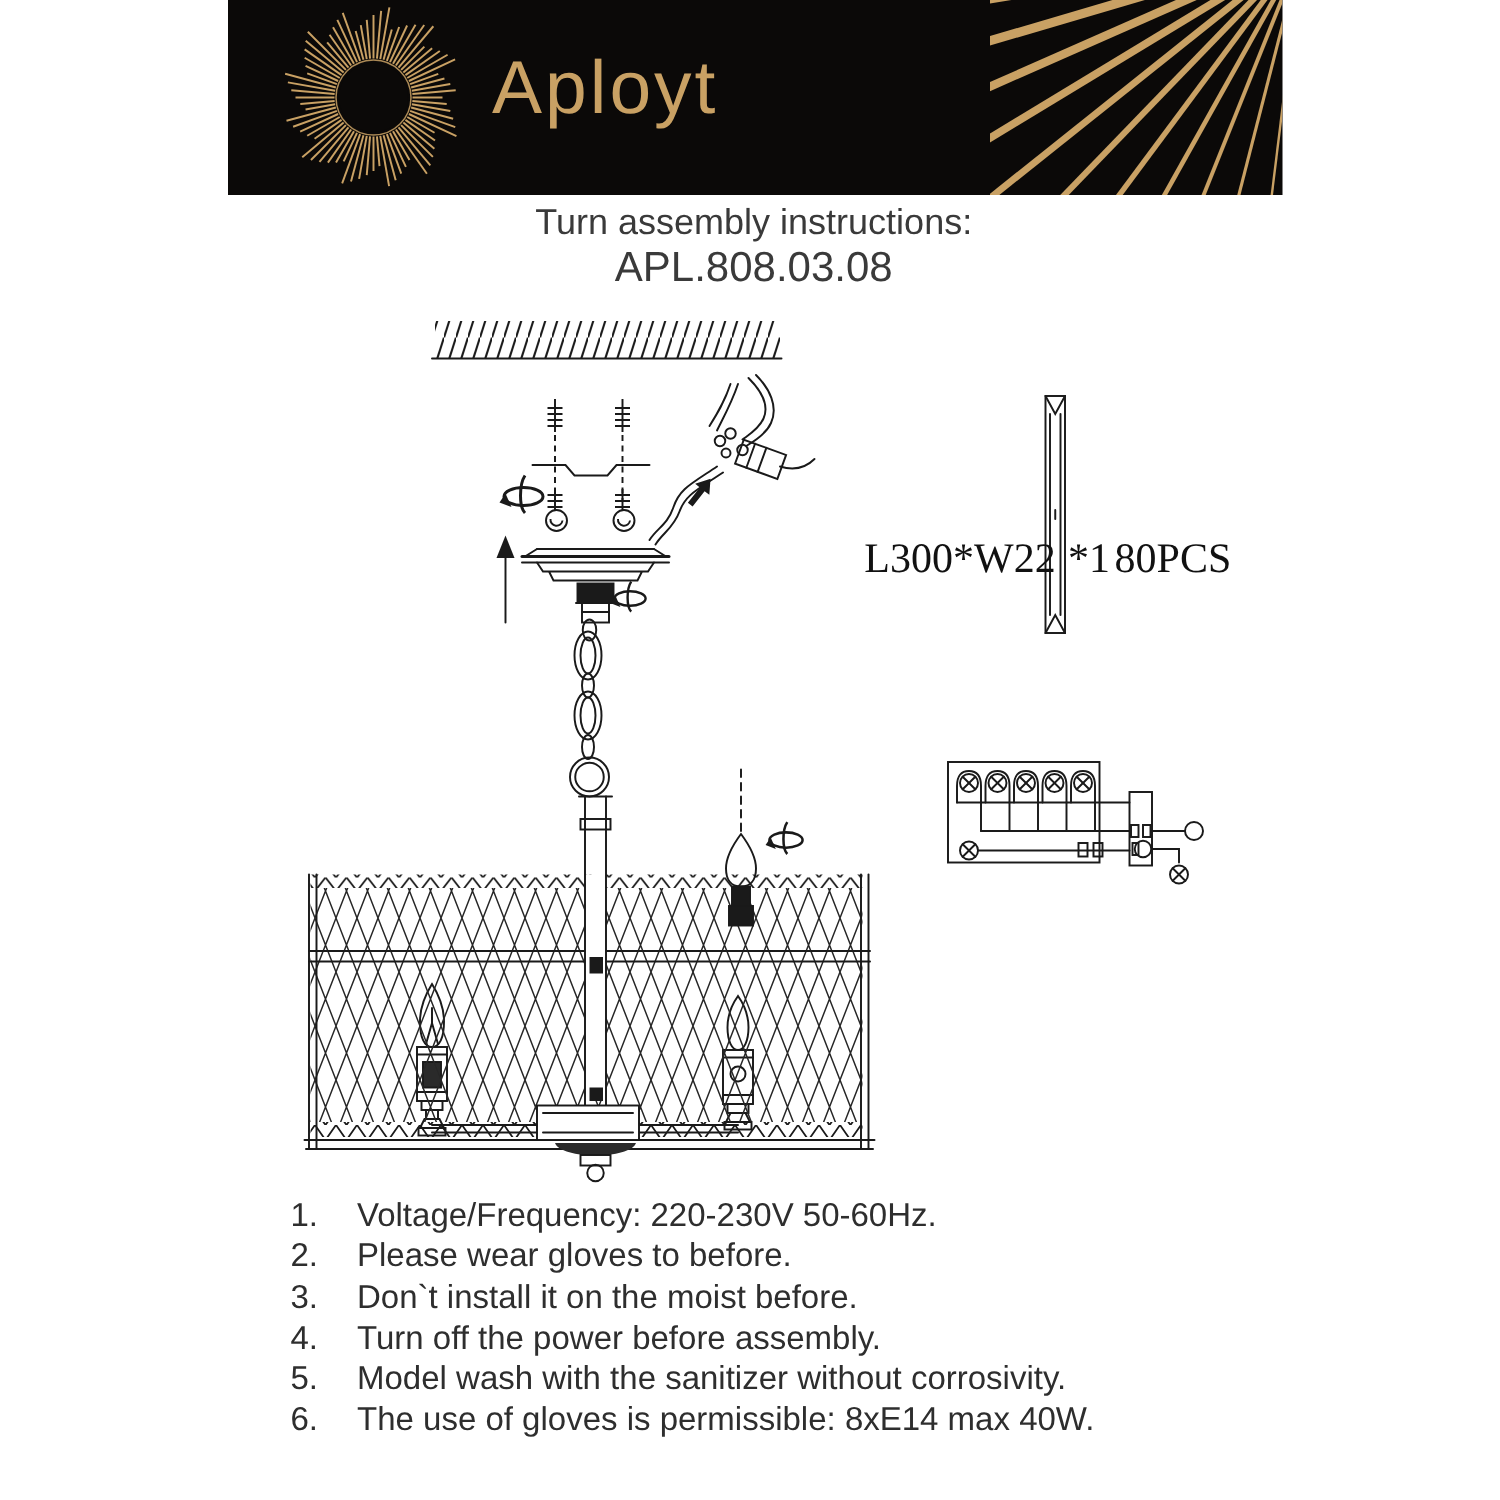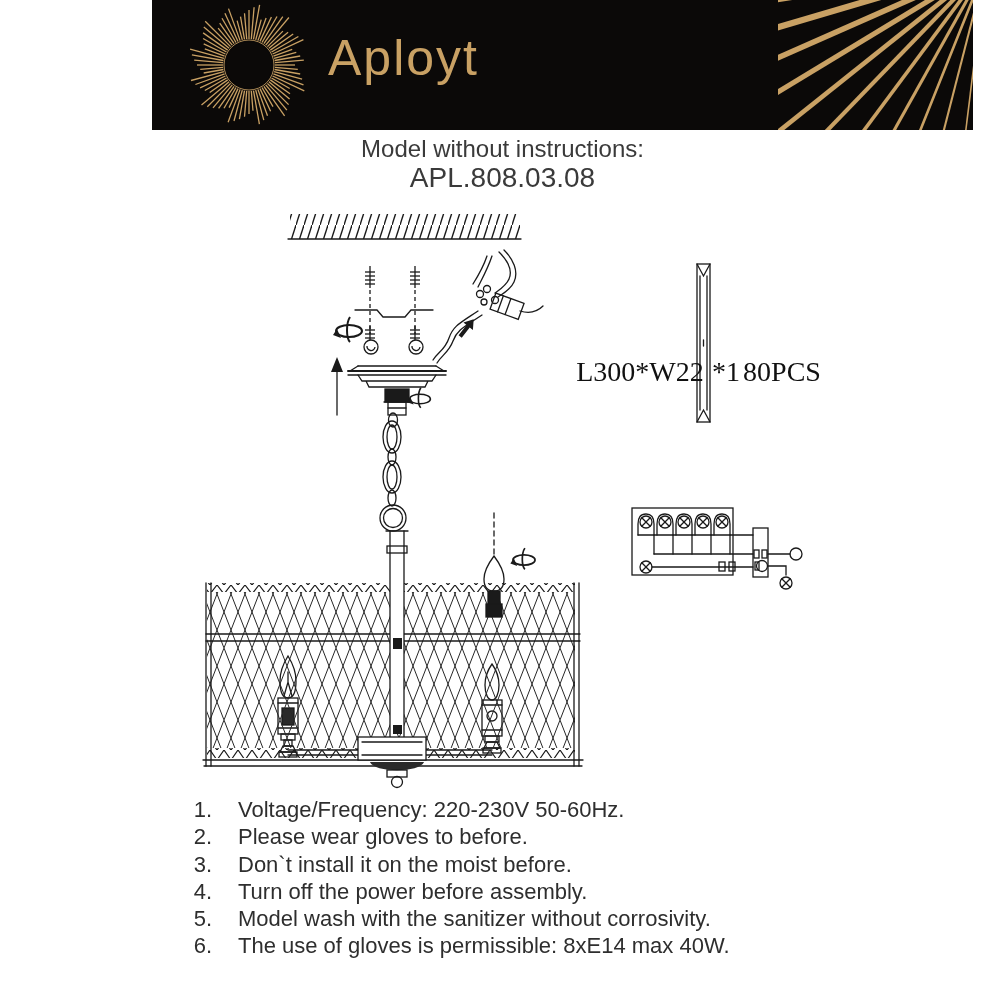--- a/index.html
+++ b/index.html
@@ -1,20 +1,20 @@
 <!DOCTYPE html>
 <html><head>
 <meta charset="utf-8">
 <style>
   html,body{margin:0;padding:0;}
   body{width:1000px;height:1000px;background:#ffffff;font-family:"Liberation Sans",sans-serif;}
   .page{position:relative;width:1000px;height:1000px;overflow:hidden;background:#fff;}
 
   
-  .header{position:absolute;left:152px;top:0;width:821px;height:130px;background:#0b0908;overflow:hidden;}
+  .header{position:absolute;left:152px;top:0;width:703px;height:130px;background:#0b0908;overflow:hidden;}
   #sunburst{position:absolute;left:33px;top:1px;width:128px;height:128px;}
   .brand{position:absolute;left:176px;top:28px;font-size:50px;line-height:60px;color:#c9a164;letter-spacing:2px;font-weight:400;}
   #rays{position:absolute;right:0;top:0;width:195px;height:130px;}
 
   
   .title{position:absolute;left:150px;top:134px;width:705px;text-align:center;font-size:24px;line-height:30px;color:#3a3a3a;font-weight:500;}
   .model{position:absolute;left:150px;top:163px;width:705px;text-align:center;font-size:28px;line-height:30px;color:#3a3a3a;font-weight:500;}
 
   
   svg.diagram{position:absolute;left:150px;top:205px;width:705px;height:592px;}
@@ -118,21 +118,21 @@
         <line x1="208" y1="-34" x2="-102.0" y2="383.5" stroke="#c9a164" stroke-width="3.6"></line>
         <line x1="208" y1="-34" x2="-153.2" y2="340.1" stroke="#c9a164" stroke-width="4.1"></line>
         <line x1="208" y1="-34" x2="-198.4" y2="290.4" stroke="#c9a164" stroke-width="4.6"></line>
         <line x1="208" y1="-34" x2="-236.8" y2="235.4" stroke="#c9a164" stroke-width="5.1"></line>
         <line x1="208" y1="-34" x2="-267.8" y2="175.8" stroke="#c9a164" stroke-width="5.6"></line>
         <line x1="208" y1="-34" x2="-290.8" y2="112.8" stroke="#c9a164" stroke-width="6.1"></line>
         <line x1="208" y1="-34" x2="-305.6" y2="47.3" stroke="#c9a164" stroke-width="6.6"></line>
       </svg>
   </div>
 
-  <div class="title">Model without instructions:</div>
+  <div class="title">Turn assembly instructions:</div>
   <div class="model">APL.808.03.08</div>
 
   <svg class="diagram" viewBox="150 205 705 592">
     <defs>
       <pattern id="hatchp" width="8" height="25" patternUnits="userSpaceOnUse">
         <line x1="0" y1="25" x2="8" y2="0" stroke="#1a1a1a" stroke-width="1.4"></line>
       </pattern>
       <pattern id="lat" width="28" height="72" patternUnits="userSpaceOnUse">
         <path d="M0,0 L28,72 M28,0 L0,72 M14,0 L42,72 M-14,0 L14,72 M14,0 L-14,72 M42,0 L14,72" stroke="#262626" stroke-width="1" fill="none"></path>
       </pattern>

